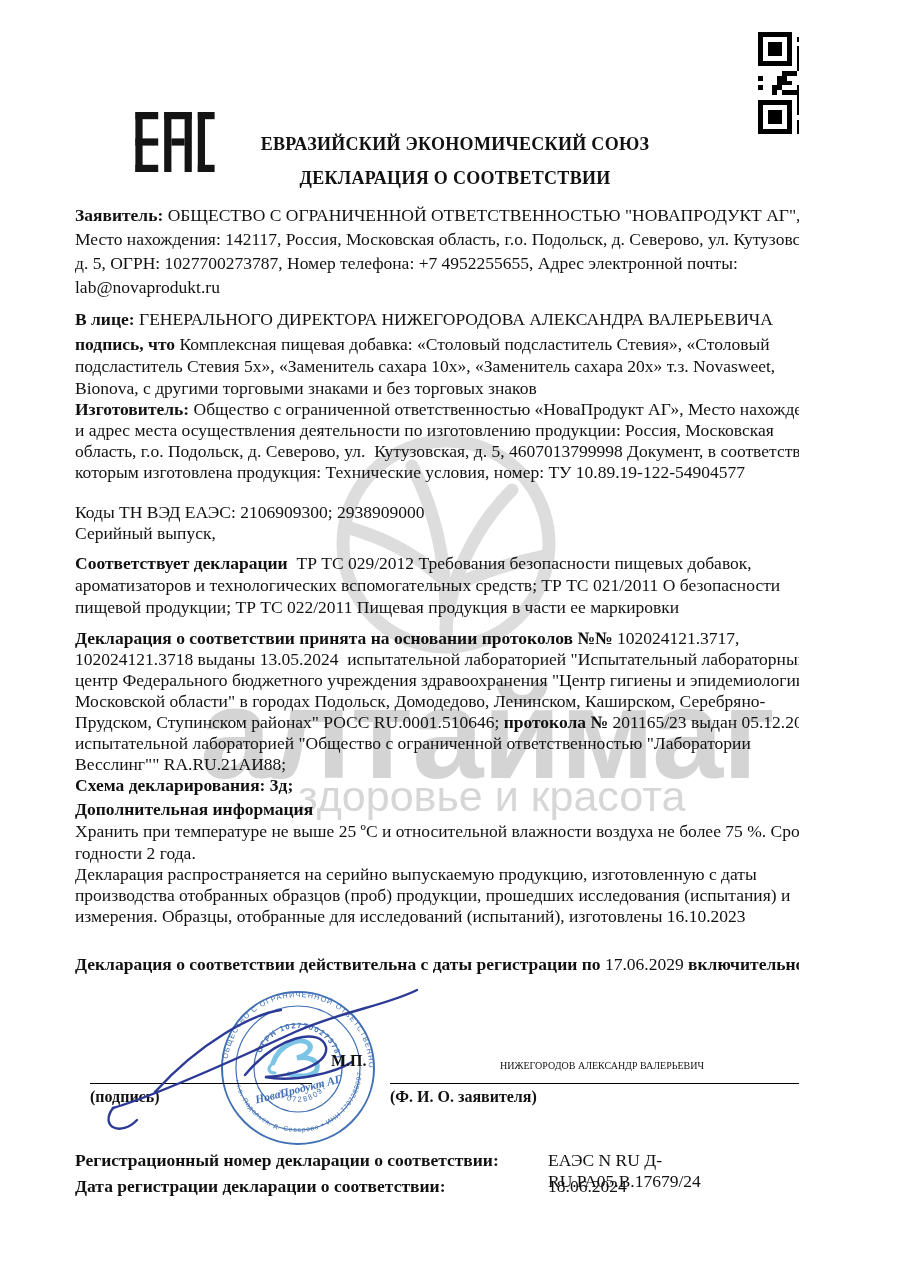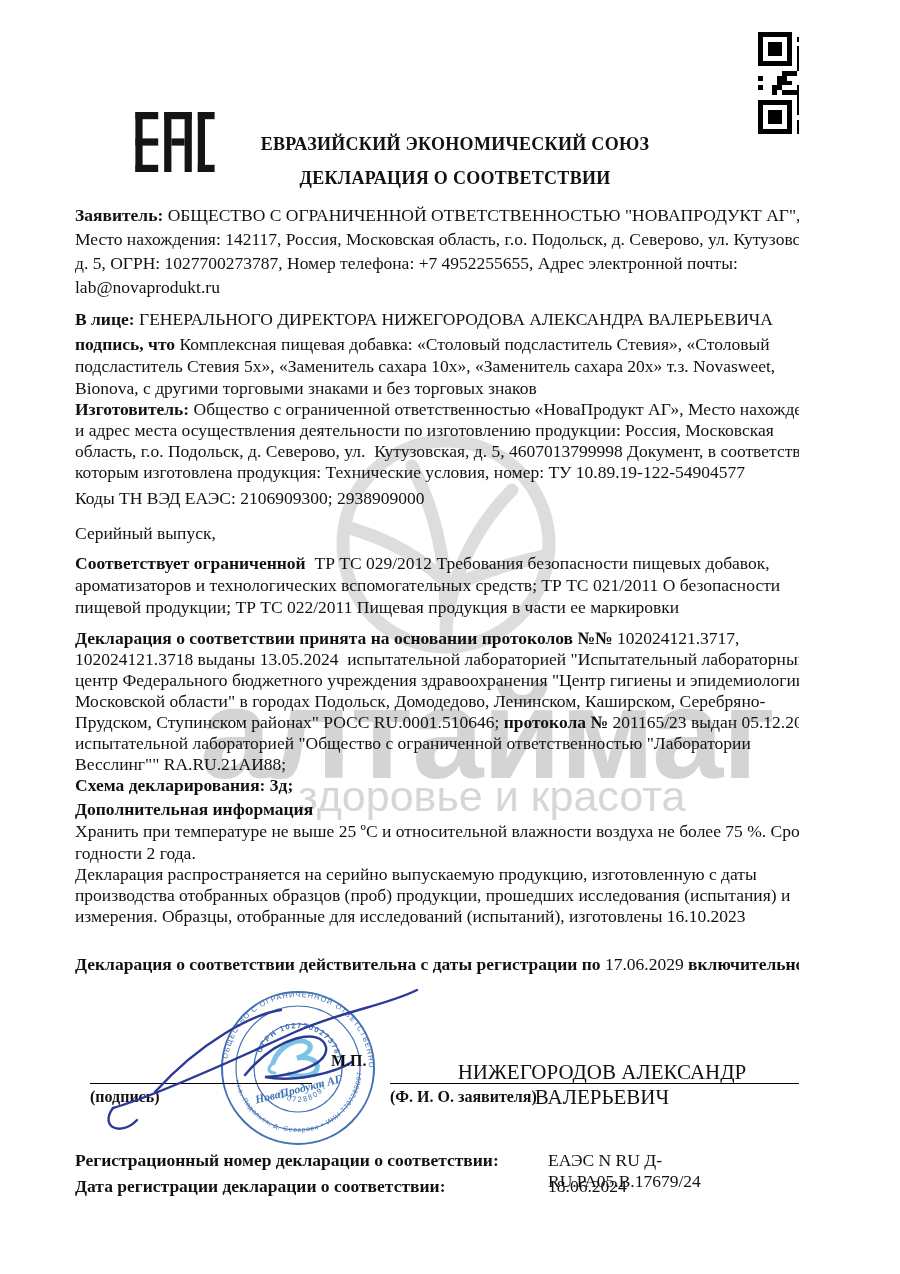--- a/index.html
+++ b/index.html
@@ -15,21 +15,21 @@
   
   .wm{position:absolute;z-index:1;color:#9b9b9b;opacity:.42;
       font-family:"Liberation Sans","DejaVu Sans",sans-serif;}
   #wm-brand{left:200px;top:660px;font-size:128px;font-weight:bold;letter-spacing:-1px;}
   #wm-tagline{left:298px;top:772px;font-size:43px;font-weight:normal;opacity:.40;}
   #wm-leaf{left:330px;top:428px;z-index:1;opacity:.5;}
   
   .sigline{position:absolute;border-top:1.6px solid #000;z-index:4;}
   .siglabel{position:absolute;text-align:left;font-weight:bold;font-size:16px;z-index:4;}
   #fio-name{position:absolute;left:390px;width:424px;top:1060px;text-align:center;
-            font-size:21px;z-index:4;}
+            font-size:10px;z-index:4;}
   #mp-label{position:absolute;left:331px;top:1052px;font-size:16px;font-weight:bold;z-index:5;}
   
   .reglabel{position:absolute;left:75px;font-size:17.5px;font-weight:bold;z-index:2;text-align:center;}
   .regvalue{position:absolute;left:548px;font-size:17.5px;z-index:2;}
   svg{display:block;}
 </style>
 </head>
 <body>
 
 <div id="page">
@@ -290,23 +290,23 @@
       <path d="M120,160 C158,140 190,134 214,128"></path>
     </svg>
   </div>
   <div id="wm-brand" class="wm">алтаймаг</div>
   <div id="wm-tagline" class="wm">здоровье и красота</div>
 
   <div class="para lh24" style="top:203px"><b>Заявитель: </b><span>ОБЩЕСТВО С ОГРАНИЧЕННОЙ ОТВЕТСТВЕННОСТЬЮ "НОВАПРОДУКТ АГ", Место нахождения: 142117, Россия, Московская область, г.о. Подольск, д. Северово, ул. Кутузовская, д. 5, ОГРН: 1027700273787, Номер телефона: +7 4952255655, Адрес электронной почты: lab@novaprodukt.ru</span></div>
   <div class="para" style="top:308px"><b>В лице: </b><span>ГЕНЕРАЛЬНОГО ДИРЕКТОРА НИЖЕГОРОДОВА АЛЕКСАНДРА ВАЛЕРЬЕВИЧА</span></div>
   <div class="para" style="top:333px"><b>подпись, что </b><span>Комплексная пищевая добавка: «Столовый подсластитель Стевия», «Столовый подсластитель Стевия 5х», «Заменитель сахара 10х», «Заменитель сахара 20х» т.з. Novasweet, Bionova, с другими торговыми знаками и без торговых знаков</span></div>
   <div class="para lh21" style="top:399px"><b>Изготовитель: </b><span>Общество с ограниченной ответственностью «НоваПродукт АГ», Место нахождения и адрес места осуществления деятельности по изготовлению продукции: Россия, Московская область, г.о. Подольск, д. Северово, ул.  Кутузовская, д. 5, 4607013799998 Документ, в соответствии с которым изготовлена продукция: Технические условия, номер: ТУ 10.89.19-122-54904577</span></div>
-  <div class="para lh21" style="top:488px"><span>Коды ТН ВЭД ЕАЭС: 2106909300; 2938909000</span></div>
+  <div class="para lh21" style="top:502px"><span>Коды ТН ВЭД ЕАЭС: 2106909300; 2938909000</span></div>
   <div class="para lh21" style="top:523px"><span>Серийный выпуск,</span></div>
-  <div class="para" style="top:552px"><b>Соответствует ограниченной</b><span>  ТР ТС 029/2012 Требования безопасности пищевых добавок, ароматизаторов и технологических вспомогательных средств; ТР ТС 021/2011 О безопасности пищевой продукции; ТР ТС 022/2011 Пищевая продукция в части ее маркировки</span></div>
+  <div class="para" style="top:552px"><b>Соответствует декларации</b><span>  ТР ТС 029/2012 Требования безопасности пищевых добавок, ароматизаторов и технологических вспомогательных средств; ТР ТС 021/2011 О безопасности пищевой продукции; ТР ТС 022/2011 Пищевая продукция в части ее маркировки</span></div>
   <div class="para lh21" style="top:628px"><b>Декларация о соответствии принята на основании протоколов №№ </b><span>102024121.3717, 102024121.3718 выданы 13.05.2024  испытательной лабораторией "Испытательный лабораторный центр Федерального бюджетного учреждения здравоохранения "Центр гигиены и эпидемиологии в Московской области" в городах Подольск, Домодедово, Ленинском, Каширском, Серебряно-Прудском, Ступинском районах" РОСС RU.0001.510646; </span><b>протокола № </b><span>201165/23 выдан 05.12.2023  испытательной лабораторией "Общество с ограниченной ответственностью "Лаборатории Весслинг"" RA.RU.21АИ88;</span></div>
   <div class="para lh21" style="top:775px"><b>Схема декларирования: 3д;</b></div>
   <div class="para lh21" style="top:799px"><b>Дополнительная информация</b></div>
   <div class="para" style="top:820px"><span>Хранить при температуре не выше 25 ºС и относительной влажности воздуха не более 75 %. Срок годности 2 года.</span></div>
   <div class="para lh21" style="top:864px"><span>Декларация распространяется на серийно выпускаемую продукцию, изготовленную с даты производства отобранных образцов (проб) продукции, прошедших исследования (испытания) и измерения. Образцы, отобранные для исследований (испытаний), изготовлены 16.10.2023</span></div>
   <div class="para" style="top:953px"><b>Декларация о соответствии действительна с даты регистрации по </b><span>17.06.2029 </span><b>включительно</b></div>
 
   <div class="abs" style="left:213px;top:983px;z-index:3">
     <svg width="170" height="170" viewBox="0 0 170 170">
       <defs>

